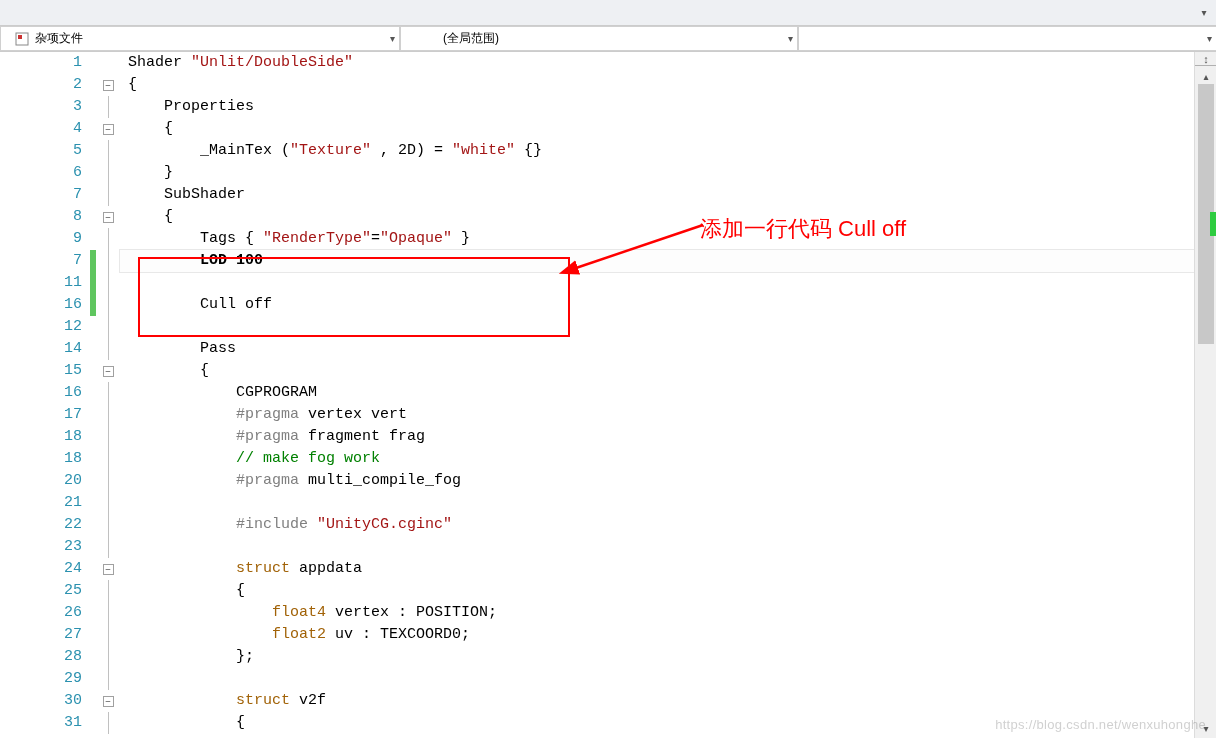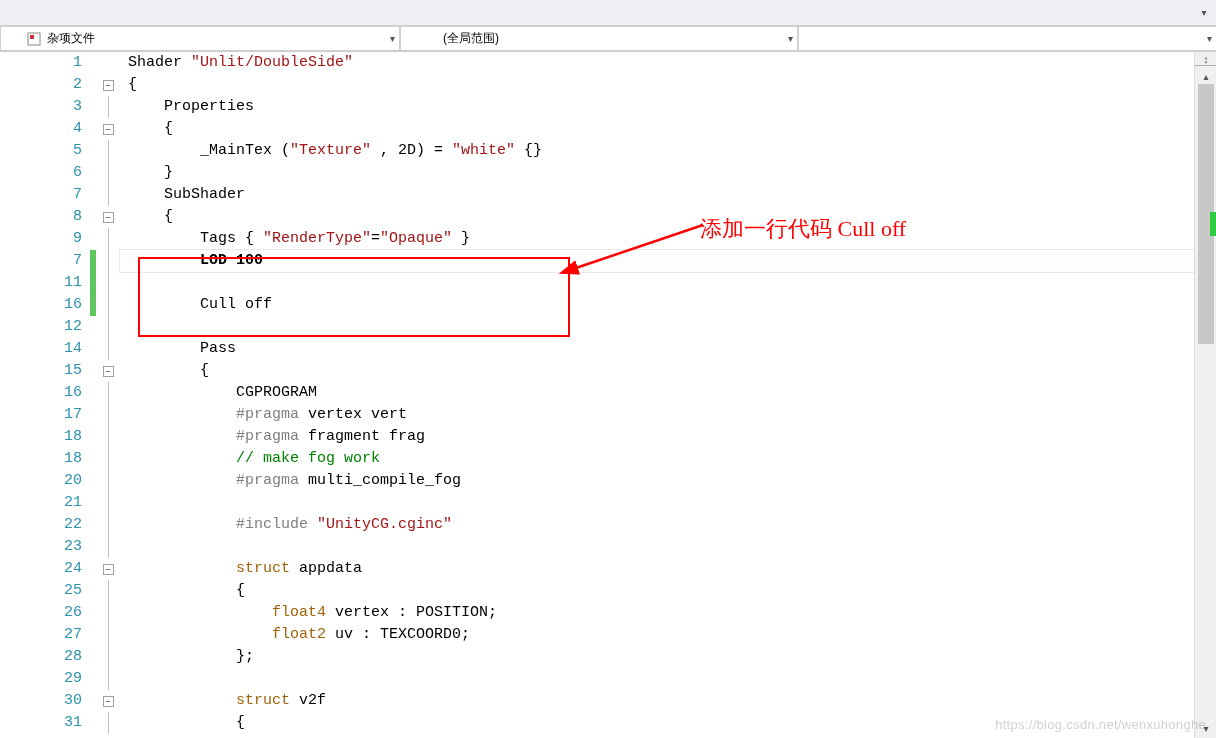--- a/index.html
+++ b/index.html
@@ -62,21 +62,21 @@
   }
   .nav-select .nav-icon {
     width: 18px; height: 18px;
     margin: 0 4px;
     display:flex; align-items:center; justify-content:center;
   }
   .nav-select .drop {
     position:absolute; right:4px;
     font-size:10px; color:#555;
   }
-  .nav-left { width: 400px; padding-left: 20px; }
+  .nav-left { width: 400px; padding-left: 8px; }
   .nav-mid  { width: 398px; padding-left: 42px; }
   .nav-right{ flex:1; border-right: none; }
   .editor-area {
     display: flex;
     height: calc(738px - 26px - 26px);
     position: relative;
   }
   .gutter {
     width: 90px;
     text-align: right;
@@ -166,21 +166,21 @@
     pointer-events: none;
   }
   .anno-arrow {
     position: absolute;
     pointer-events: none;
   }
   .anno-text {
     position: absolute;
     color: #ff0000;
     font-size: 22px;
-    font-family: Liberation Serif, serif;
+    font-family: Liberation Sans, sans-serif;
   }
   .watermark {
     position: absolute;
     right: 10px;
     bottom: 6px;
     color: rgba(120,120,120,0.35);
     font-size: 13px;
     font-family: Arial, sans-serif;
     letter-spacing: 0.3px;
   }

